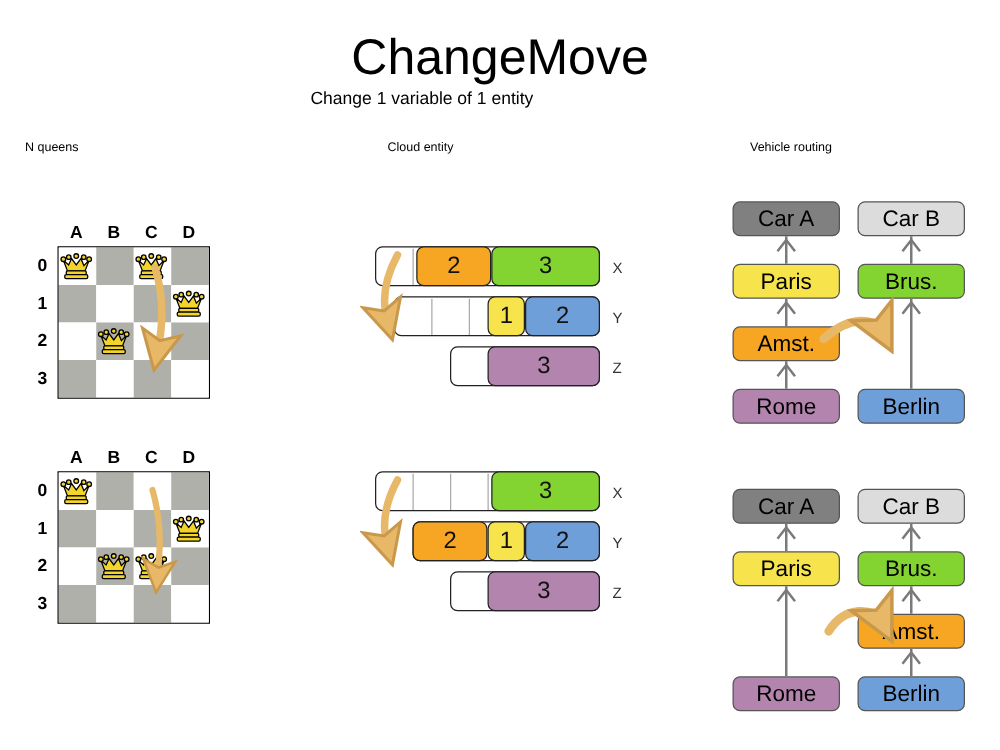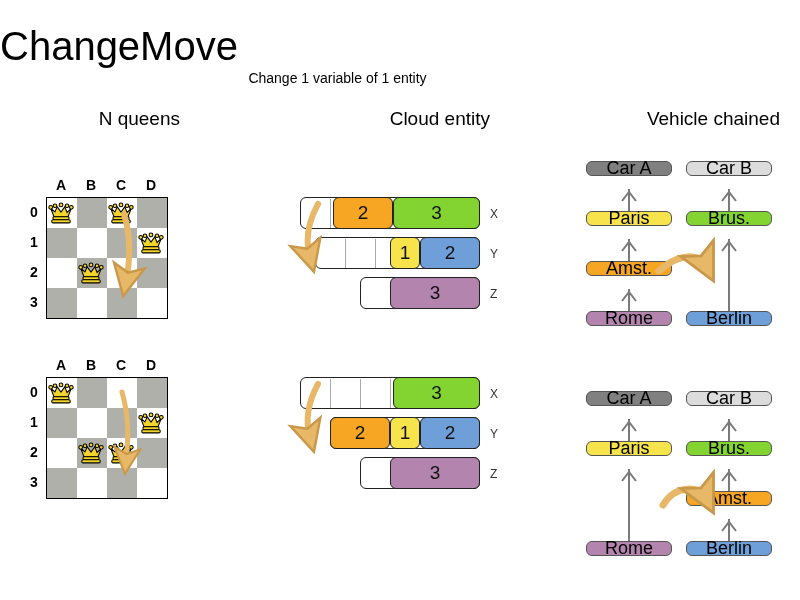--- a/index.html
+++ b/index.html
@@ -1,21 +1,21 @@
 <!DOCTYPE html>
 <html><head>
 <meta charset="utf-8">
 <style>
   html,body{margin:0;padding:0;background:#fff;}
   body{width:800px;height:600px;position:relative;overflow:hidden;
        font-family:"Liberation Sans","DejaVu Sans",sans-serif;color:#000;}
   .abs{position:absolute;}
-  #title{left:0;top:24px;width:800px;font-size:40px;font-weight:400;letter-spacing:0px;}
+  #title{left:0;top:24px;width:800px;text-align:center;font-size:40px;font-weight:400;letter-spacing:0px;}
   #subtitle{left:0;top:70px;width:675px;text-align:center;font-size:14px;}
-  .section-head{text-align:right;font-size:19px;line-height:18px;}
+  .section-head{text-align:left;font-size:10px;line-height:18px;}
   #head-nqueens{left:20px;top:110px;width:160px;}
   #head-cloud{left:310px;top:110px;width:180px;}
   #head-vrp{left:600px;top:110px;width:180px;}
 
   
   .board{position:absolute;width:120px;height:120px;border:1.5px solid #000;box-sizing:content-box;}
   .cell{position:absolute;width:30px;height:30px;box-sizing:border-box;}
   .cell.dark{background:#b0b0aa;}
   .cell.light{background:#ffffff;}
   .colhdr{position:absolute;width:30px;text-align:center;font-size:14px;font-weight:600;}
@@ -24,36 +24,36 @@
   .queen svg{display:block;width:30px;height:30px;}
 
   
   .bar{position:absolute;height:32px;border:1.5px solid #222;border-radius:6px;background:#fff;box-sizing:border-box;}
   .seg{position:absolute;top:-1.5px;height:32px;border:1.5px solid #222;border-radius:6px;box-sizing:border-box;
        display:flex;align-items:center;justify-content:center;font-size:19px;color:#111;}
   .divider{position:absolute;top:0;width:1px;height:29px;background:#aaa;}
   .barlabel{position:absolute;font-size:12px;color:#333;}
 
   
-  .vbox{position:absolute;width:86px;height:15px;border:1.5px solid #555;border-radius:6px;
+  .vbox{position:absolute;width:86px;height:28px;border:1.5px solid #555;border-radius:6px;
         display:flex;align-items:center;justify-content:center;font-size:18px;color:#000;box-sizing:border-box;}
   .vline{position:absolute;width:2.5px;background:#7a7a7a;}
 
   svg.overlay{position:absolute;left:0;top:0;width:800px;height:600px;pointer-events:none;}
 </style>
 </head>
 <body>
 
 <div class="abs" id="title">ChangeMove</div>
 <div class="abs" id="subtitle">Change 1 variable of 1 entity</div>
 
 <div class="abs section-head" id="head-nqueens">N queens</div>
 <div class="abs section-head" id="head-cloud">Cloud entity</div>
 <div class="abs section-head" id="head-vrp">
-  <div>Vehicle chained</div>
+  <div>Vehicle routing</div>
 </div>
 
 <div id="nqueens-before">
     <div class="colhdr" style="left: 46px; top: 177px;">A</div>
     <div class="colhdr" style="left: 76px; top: 177px;">B</div>
     <div class="colhdr" style="left: 106px; top: 177px;">C</div>
     <div class="colhdr" style="left: 136px; top: 177px;">D</div>
     <div class="rowhdr" style="left: 26px; top: 204px;">0</div>
     <div class="rowhdr" style="left: 26px; top: 234px;">1</div>
     <div class="rowhdr" style="left: 26px; top: 264px;">2</div>

